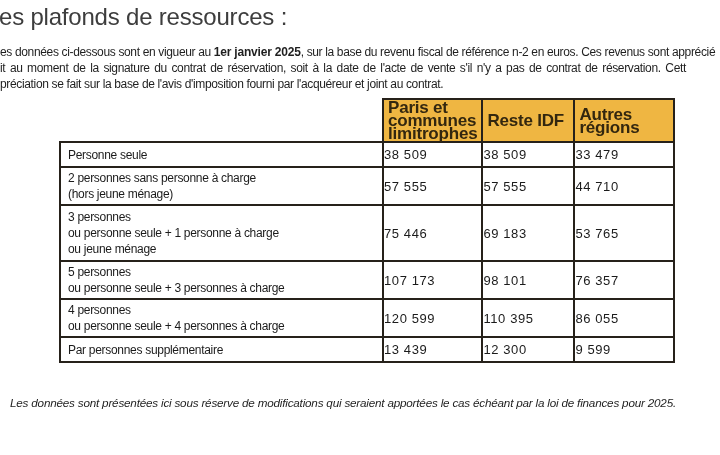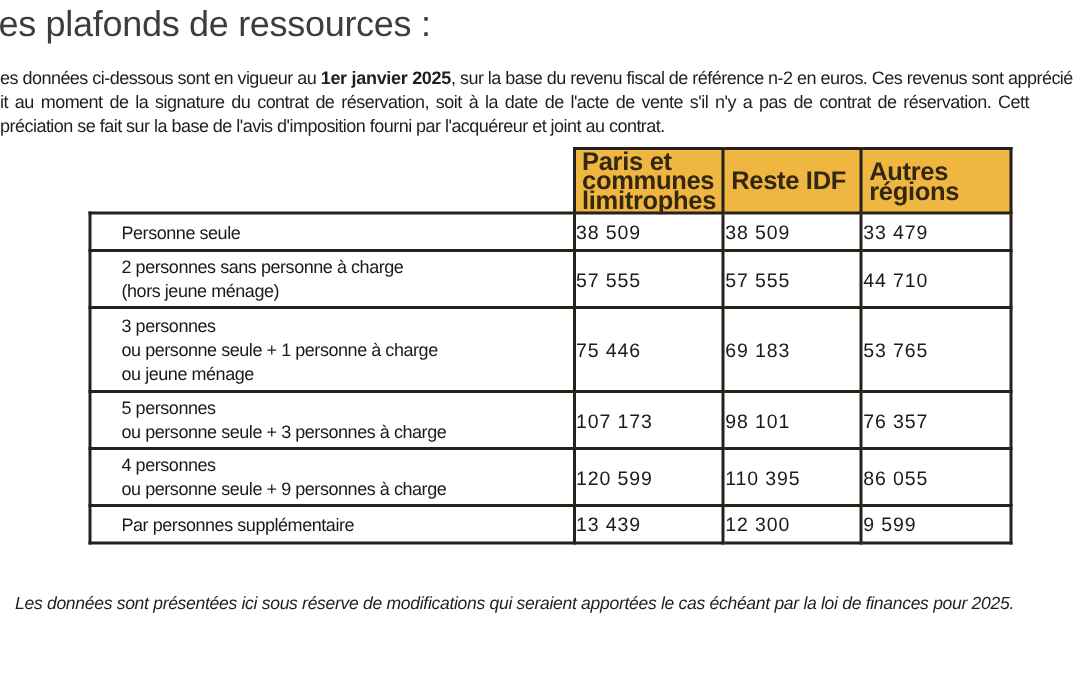--- a/index.html
+++ b/index.html
@@ -50,21 +50,21 @@
   }
   .res-table th.blank { background: transparent; border: none; }
 
   .res-table td {
     border: 2px solid #26211a;
     color: #1b1b1b;
   }
   .res-table td.lbl {
     font-size: 12px; line-height: 16px;
     letter-spacing: -0.3px;
-    padding: 2px 6px 2px 20px;
+    padding: 2px 6px 2px 7px;
     vertical-align: middle;
   }
   .res-table td.num {
     text-align: left; vertical-align: middle;
     font-size: 13px; letter-spacing: 0.6px;
     padding: 0;
   }
   .res-table tr.h19 td { height: 19px; }
   .res-table tr.h29 td { height: 29px; }
   .res-table tr.h50 td { height: 50px; }
@@ -137,21 +137,21 @@
         <div>5 personnes</div>
         <div>ou personne seule + 3 personnes à charge</div>
       </td>
       <td class="num">107 173</td>
       <td class="num">98 101</td>
       <td class="num">76 357</td>
     </tr>
     <tr class="h32">
       <td class="lbl">
         <div>4 personnes</div>
-        <div>ou personne seule + 9 personnes à charge</div>
+        <div>ou personne seule + 4 personnes à charge</div>
       </td>
       <td class="num">120 599</td>
       <td class="num">110 395</td>
       <td class="num">86 055</td>
     </tr>
     <tr class="h19">
       <td class="lbl">
             <div>Par personnes supplémentaire</div>
           </td>
       <td class="num">13 439</td>

